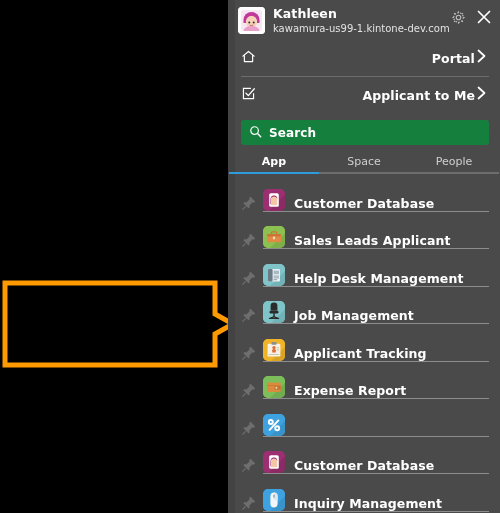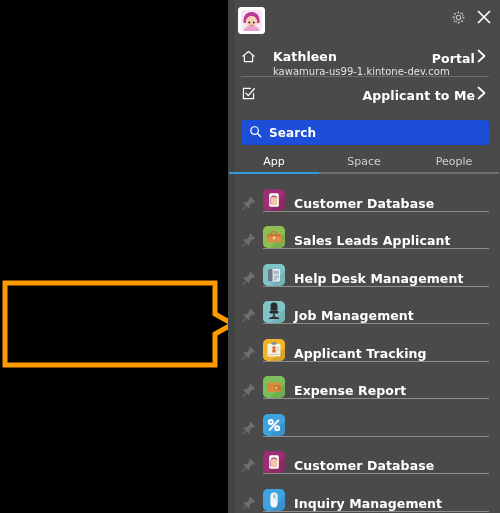--- a/index.html
+++ b/index.html
@@ -65,21 +65,20 @@
     flex: 0 0 auto;
     margin-top: 1px;
     position: relative;
     overflow: hidden;
   }
   #avatar svg { display:block; }
   .acct-text {
     margin-left: 8px;
     flex: 1 1 auto;
     min-width: 0;
-    margin-top: 43px;
   }
   #account-name {
     color: #ffffff;
     font-size: 12.5px;
     font-weight: bold;
     line-height: 14px;
     margin-top: 1px;
     letter-spacing: .1px;
   }
   #account-domain {
@@ -124,21 +123,21 @@
     background: #6d6d6d;
     margin: 0 11px 0 13px;
   }
 
   
   #search-wrap {
     padding: 7px 11px 6px 13px;
   }
   #search-box {
     height: 25px;
-    background: #1d4ed8;
+    background: #15803d;
     border-radius: 3px;
     display: flex;
     align-items: center;
     padding: 0 8px;
     cursor: text;
   }
   #search-input {
     background: transparent;
     border: 0;
     outline: none;
@@ -165,21 +164,21 @@
     text-align: center;
     color: #cfcfcf;
     font-size: 11px;
     line-height: 20px;
     cursor: pointer;
     border-bottom: 2px solid #6d6d6d;
     box-sizing: border-box;
   }
   .tab.active {
     color: #ffffff;
-    font-weight: normal;
+    font-weight: bold;
     border-bottom-color: #2f9ddb;
   }
 
   
   #app-list {
     position: relative;
   }
   .app-row {
     height: 36.5px;
     display: flex;

